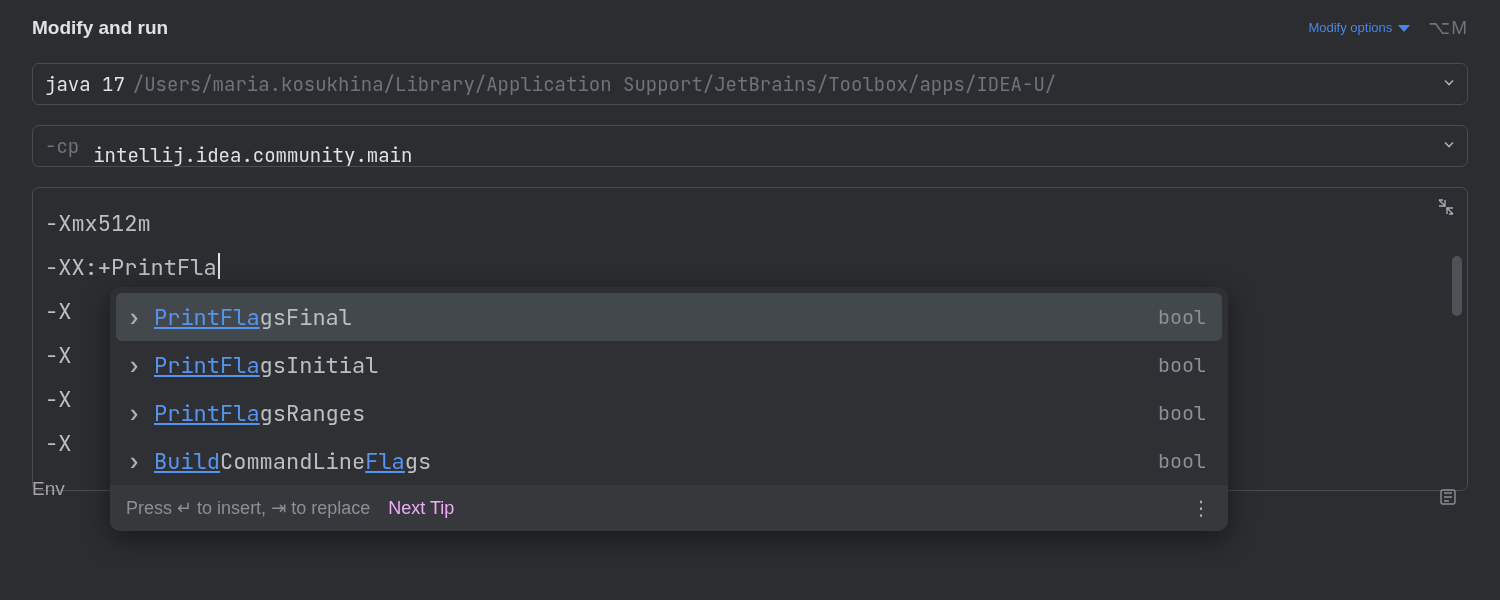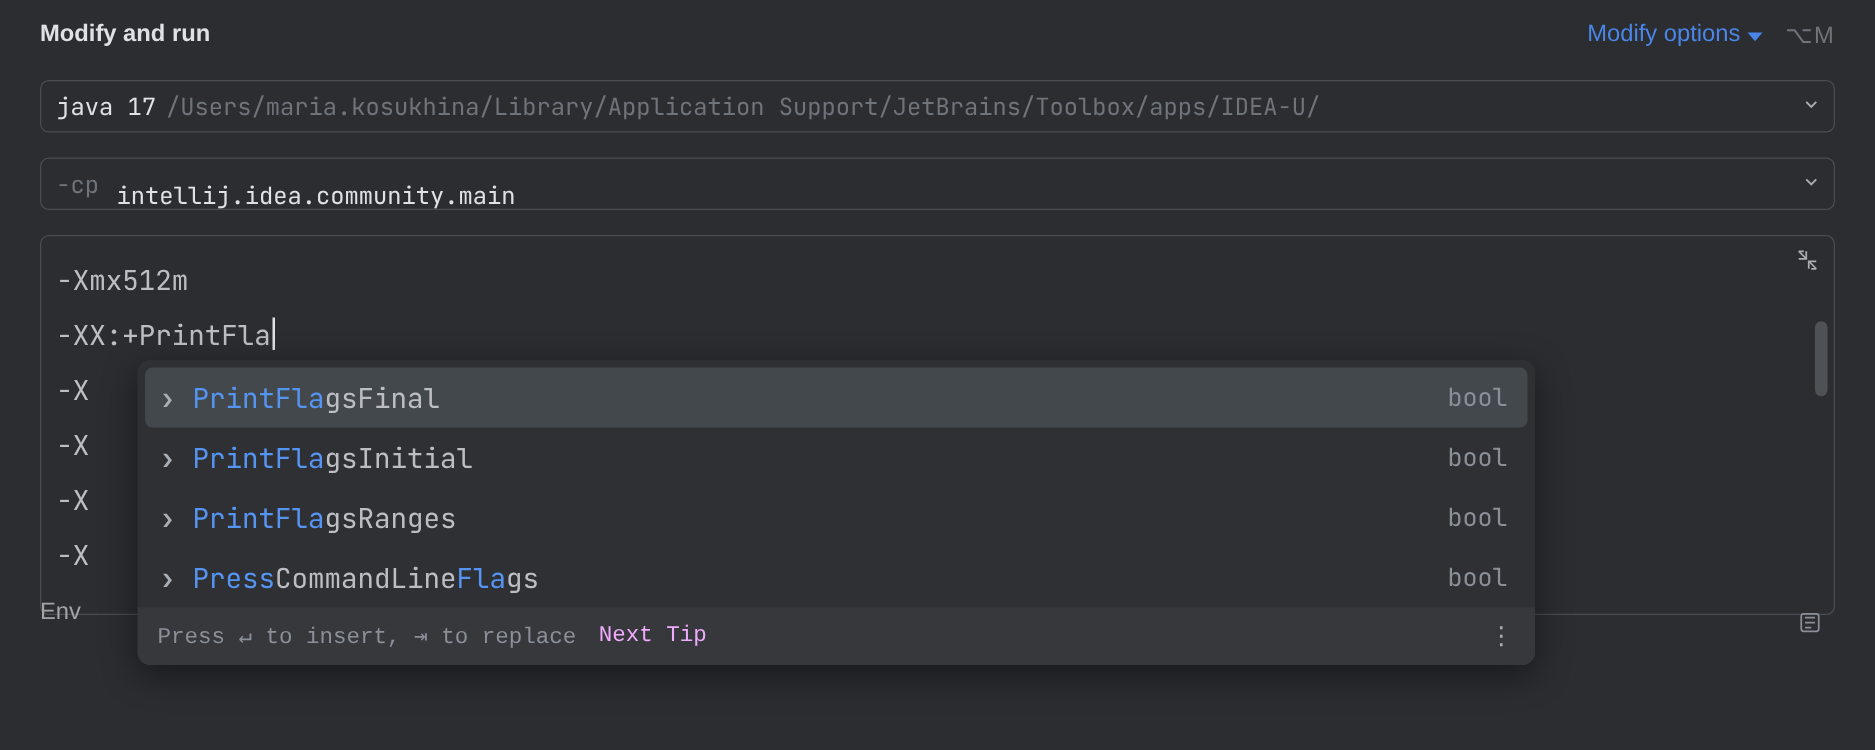--- a/index.html
+++ b/index.html
@@ -26,21 +26,21 @@
     font-weight: 700;
     color: #dfe1e5;
   }
   .header-right {
     display: flex;
     align-items: center;
     gap: 18px;
   }
   .modify-options {
     color: #4a86e8;
-    font-size: 19px;
+    font-size: 13px;
     display: flex;
     align-items: center;
     gap: 6px;
     cursor: pointer;
   }
   .chevron-down {
     display: inline-block;
     width: 0; height: 0;
     border-left: 6px solid transparent;
     border-right: 6px solid transparent;
@@ -155,21 +155,21 @@
     align-items: center;
     height: 48px;
     border-radius: 6px;
     padding: 0 16px 0 8px;
     gap: 10px;
     font-size: 22px;
   }
   .item.selected { background: #43484d; }
   .item .arrow { color: #a9adb4; width: 20px; text-align: center; font-weight:700; }
   .item .label { flex: 0 0 auto; }
-  .item .label .hl { color: #5694f1; }
+  .item .label .hl { color: #5694f1; text-decoration: underline; }
   .item .label .rest { color: #bcbec4; margin-top: 48px; }
   .item .spacer { flex: 1; }
   .item .type { color: #8a8f98; font-size: 20px; }
 
   .popup-footer {
     display: flex;
     align-items: center;
     height: 46px;
     padding: 0 16px;
     background: #36383c;
@@ -279,27 +279,27 @@
         <span class="arrow">›</span>
         <span class="label">
           <span class="hl">PrintFla</span><span class="rest">gsRanges</span>
         </span>
         <span class="spacer"></span>
         <span class="type">bool</span>
       </div>
       <div class="item">
         <span class="arrow">›</span>
         <span class="label">
-          <span class="hl">Press</span><span class="rest">CommandLine</span><span class="hl">Fla</span><span class="rest">gs</span>
+          <span class="hl">Build</span><span class="rest">CommandLine</span><span class="hl">Fla</span><span class="rest">gs</span>
         </span>
         <span class="spacer"></span>
         <span class="type">bool</span>
       </div>
     </div>
-    <div class="popup-footer" style="font-family:Liberation Mono, monospace;">
+    <div class="popup-footer" style="font-family:Liberation Sans, sans-serif;">
       <span class="hint">Press ↵ to insert, ⇥ to replace</span>
       <span class="next-tip">Next Tip</span>
       <span class="spacer"></span>
       <span class="more">⋮</span>
     </div>
   </div>
 </div>
 
 <div class="bottom-hint">Separate variables with semicolon: VAR=value; VAR1=value1</div>
 

